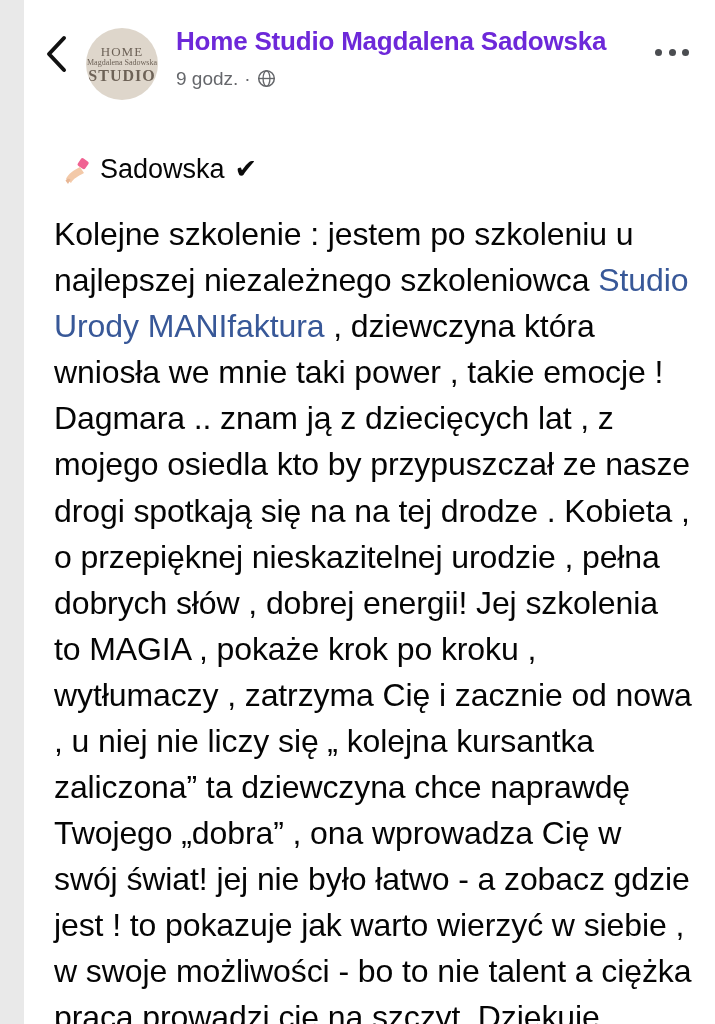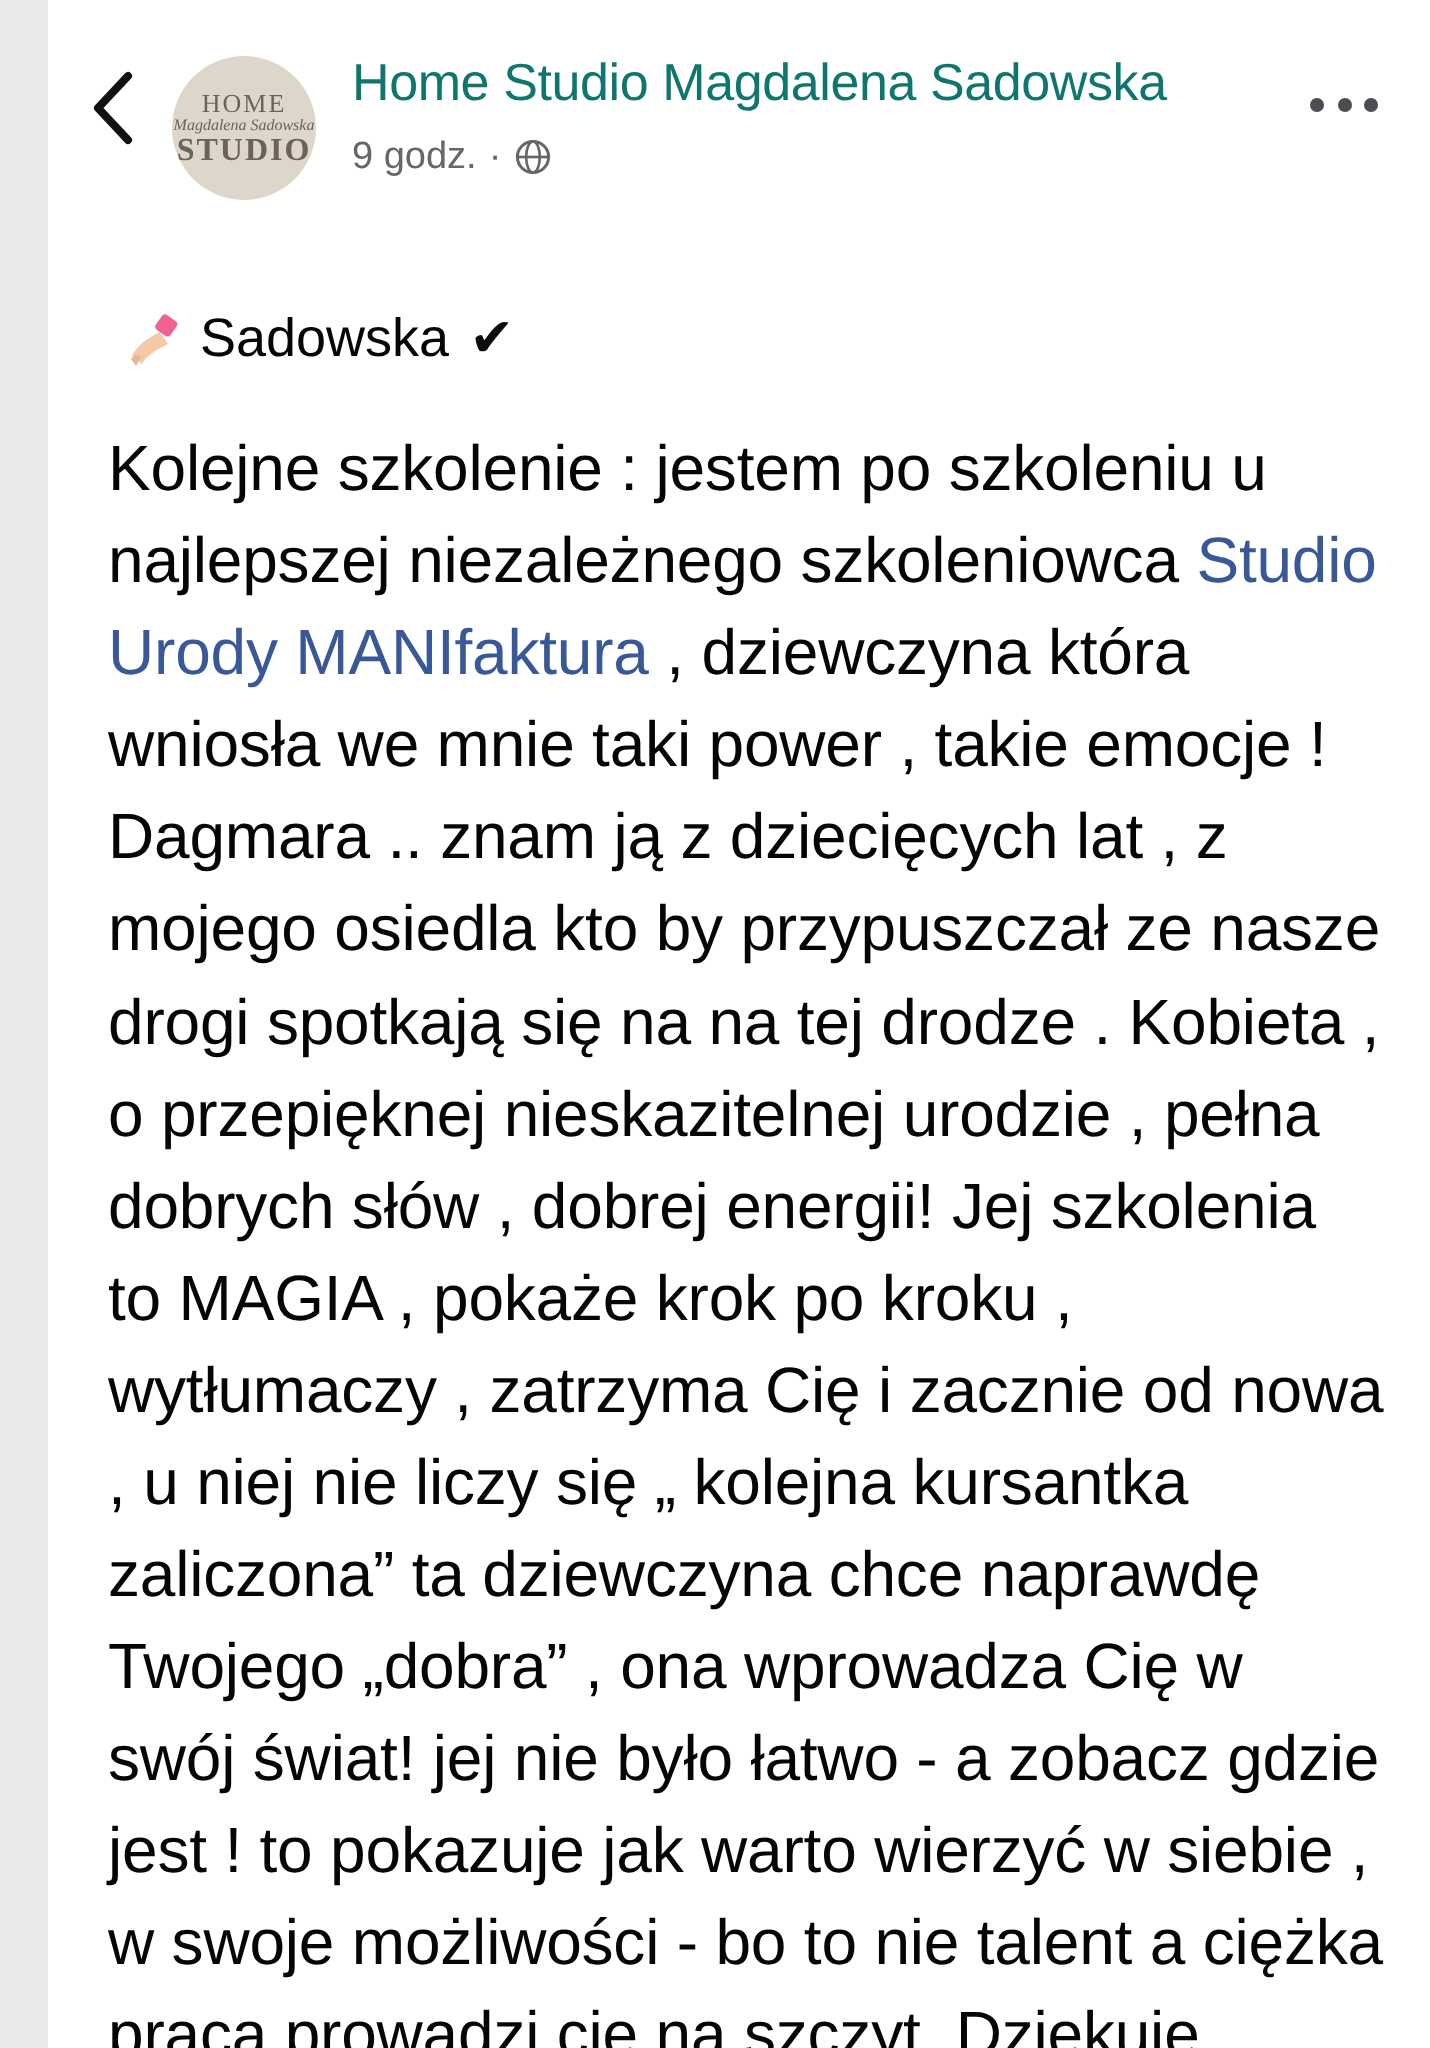--- a/index.html
+++ b/index.html
@@ -63,38 +63,37 @@
   }
   .avatar .mark .l1 {
     display: block;
     font-size: 13px;
     letter-spacing: 1px;
     font-weight: normal;
   }
   .avatar .mark .l2 {
     display: block;
     font-size: 8px;
-    font-style: italic;
     margin: 1px 0;
   }
   .avatar .mark .l3 {
     display: block;
     font-size: 16px;
     letter-spacing: 1px;
     font-weight: bold;
   }
   .header-text {
     margin-left: 18px;
     flex: 1 1 auto;
     padding-top: 2px;
   }
   .page-title {
     font-size: 26px;
-    font-weight: normal;
-    color: #0f766e;
+    font-weight: bold;
+    color: #6d28d9;
     line-height: 1.22;
     letter-spacing: -0.2px;
     cursor: pointer;
   }
   .meta-row {
     display: flex;
     align-items: center;
     margin-top: 10px;
     color: #65676b;
     font-size: 19px;

